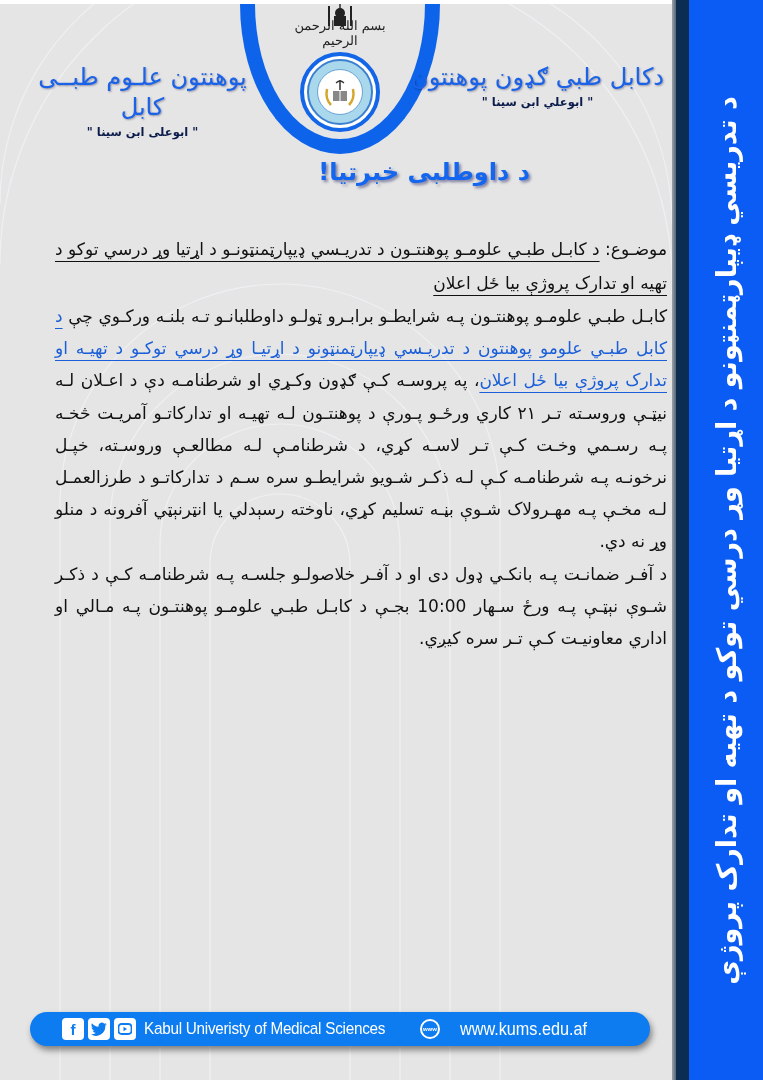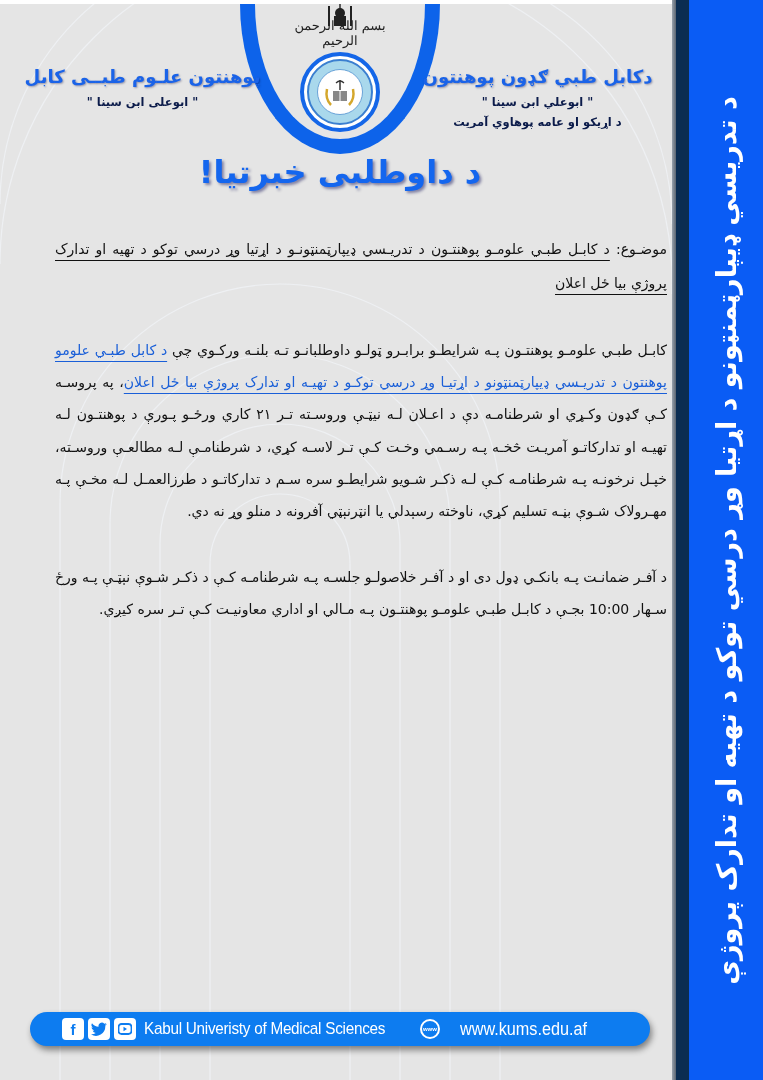--- a/index.html
+++ b/index.html
@@ -42,41 +42,41 @@
   .seal-inner {
     width: 66px; height: 66px; border-radius: 50%; background: #a9d8ec; border: 2px solid #3b7fd0;
     display: flex; align-items: center; justify-content: center;
   }
   .seal-core { width: 46px; height: 46px; border-radius: 50%; background: #ffffff; border: 1px solid #6aa3d8; display:flex; align-items:center; justify-content:center; }
 
   .hdr-block { position: absolute; top: 58px; text-align: center; direction: rtl; }
   .hdr-left { left: 20px; width: 245px; }
   .hdr-right { left: 410px; width: 255px; }
   .hdr-title {
-    color: #1a63e8; font-weight: bold; font-size: 18px; line-height: 30px;
+    color: #1a63e8; font-weight: normal; font-size: 24px; line-height: 30px;
     text-shadow: 1px 1px 2px rgba(0,0,60,0.35);
   }
   .hdr-sub { color: #0b1b4a; font-weight: bold; font-size: 11.5px; line-height: 20px; }
 
   .main-title {
     position: absolute; left: 150px; top: 140px; width: 380px; height: 60px;
-    text-align: center; direction: rtl;
-    color: #1466ee; font-weight: bold; font-size: 32px; line-height: 56px;
+    direction: rtl;
+    color: #1466ee; font-weight: bold; font-size: 24px; line-height: 56px;
     text-shadow: 2px 2px 3px rgba(0,0,80,0.45);
   }
 
   
   .content {
     position: absolute; left: 55px; top: 228px; width: 612px; direction: rtl;
-    font-family: "DejaVu Sans", sans-serif; color: #111; font-size: 14px;
+    font-family: "DejaVu Sans", sans-serif; color: #111; font-size: 17px;
   }
   .subject { line-height: 34px; text-align: justify; text-align-last: right; }
   .subject .lbl { font-weight: normal; }
   .u { text-decoration: underline; text-underline-offset: 6px; }
-  .para { margin-top: 34px; line-height: 32.2px; text-align: justify; text-align-last: right; }
+  .para { line-height: 32.2px; text-align: justify; text-align-last: right; }
   .link { color: #1a5fd8; text-decoration: underline; text-underline-offset: 6px; }
   .para2 { }
 
   
   .footer {
     position: absolute; left: 30px; top: 1008px; width: 620px; height: 34px;
     background: #0d7cf0; border-radius: 17px;
     box-shadow: 2px 4px 6px rgba(0,0,0,0.45);
     display: flex; align-items: center; padding: 0 14px 0 32px; color: #ffffff;
     font-family: "Liberation Sans", sans-serif;
@@ -138,21 +138,20 @@
   </div>
 
   <div class="hdr-block hdr-left">
     <div class="hdr-title">پوهنتون علـوم طبــی کابل</div>
     <div class="hdr-sub">" ابوعلی ابن سینا "</div>
   </div>
 
   <div class="hdr-block hdr-right">
     <div class="hdr-title">دکابل طبي ګډون پوهنتون</div>
     <div class="hdr-sub">" ابوعلي ابن سینا "</div>
-    <div class="hdr-sub">د اړیکو او عامه پوهاوي آمریت</div>
   </div>
 
   <div class="main-title">د داوطلبی خبرتیا!</div>
 
   <div class="content">
     <p class="subject">
       <span class="lbl">موضـوع:</span>
       <span class="u">د کابـل طبـي علومـو پوهنتـون د تدریـسي ډیپارټمنټونـو د اړتیا وړ درسي توکو د تهیه او تدارک پروژې بیا ځل اعلان</span>
     </p>
 

